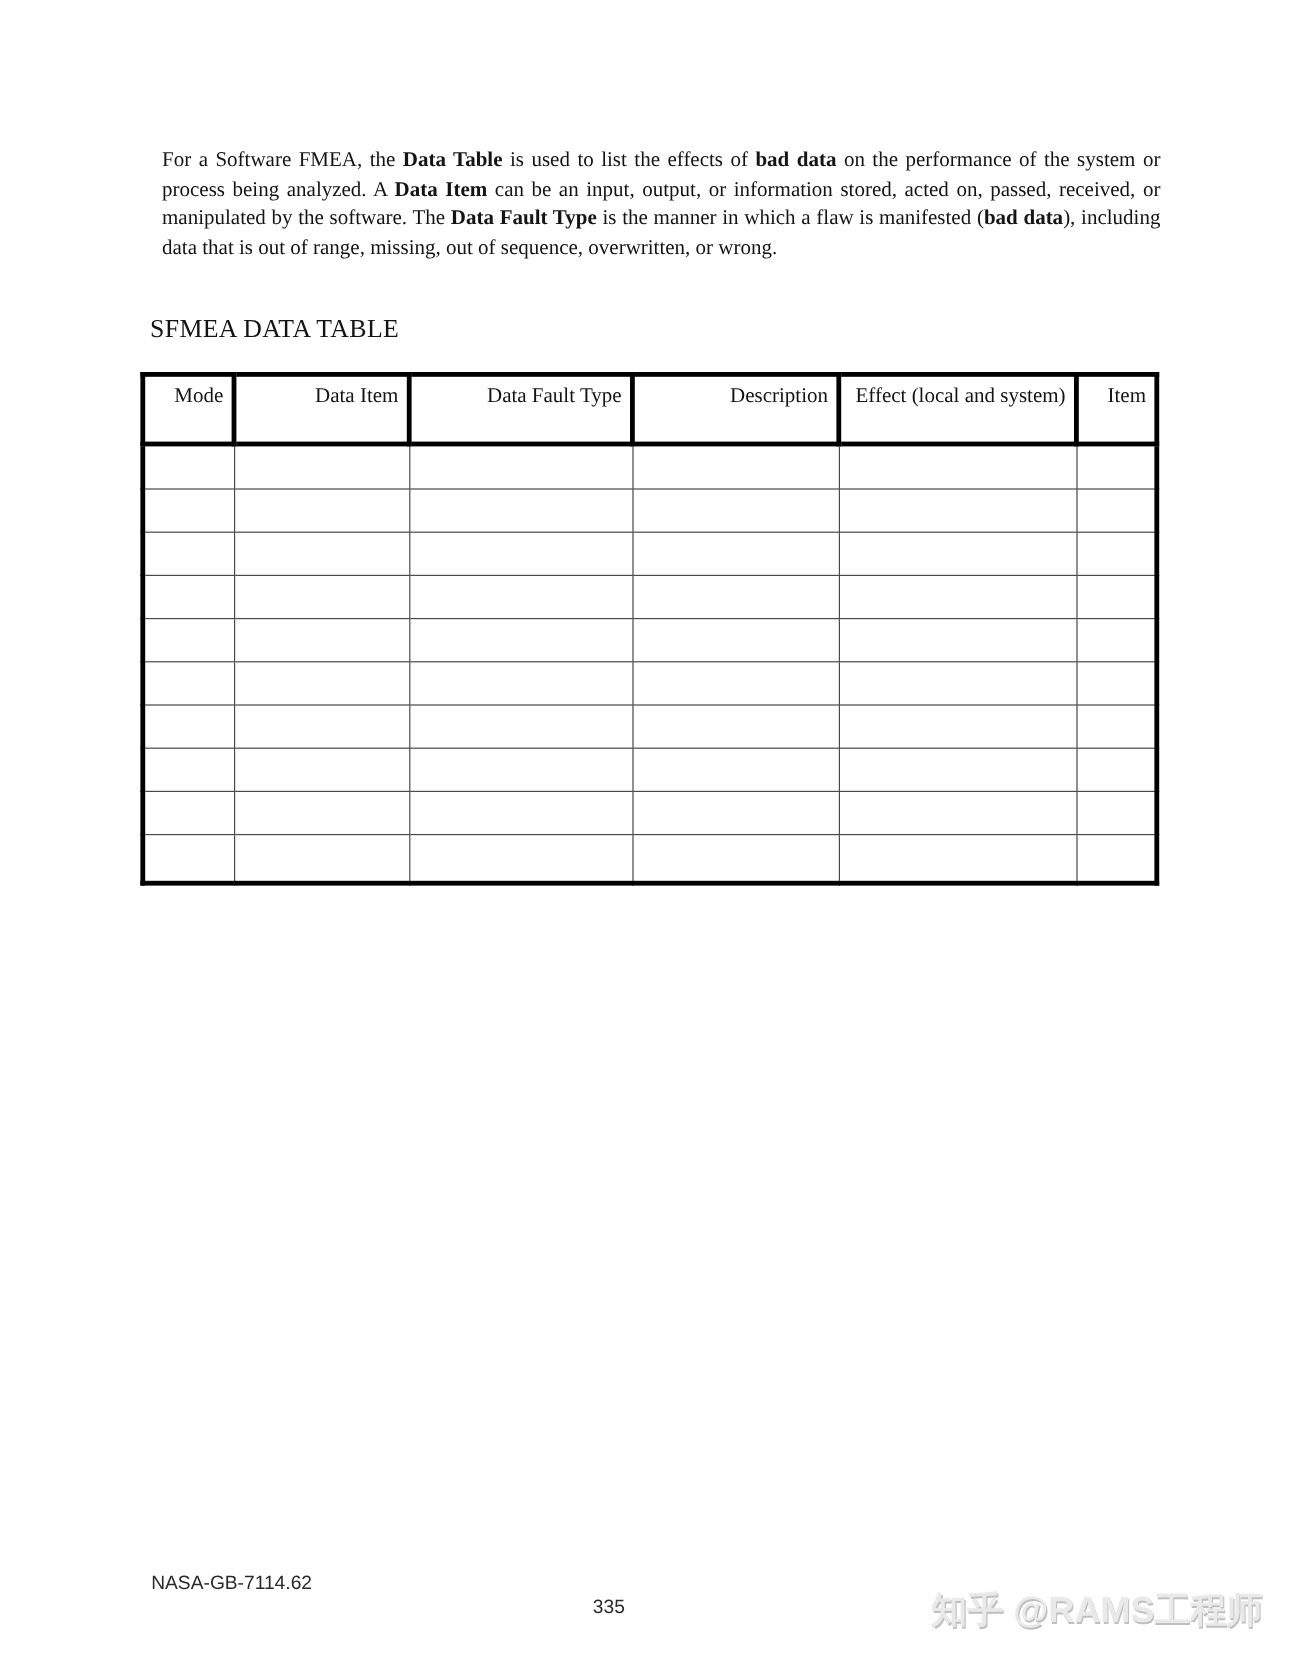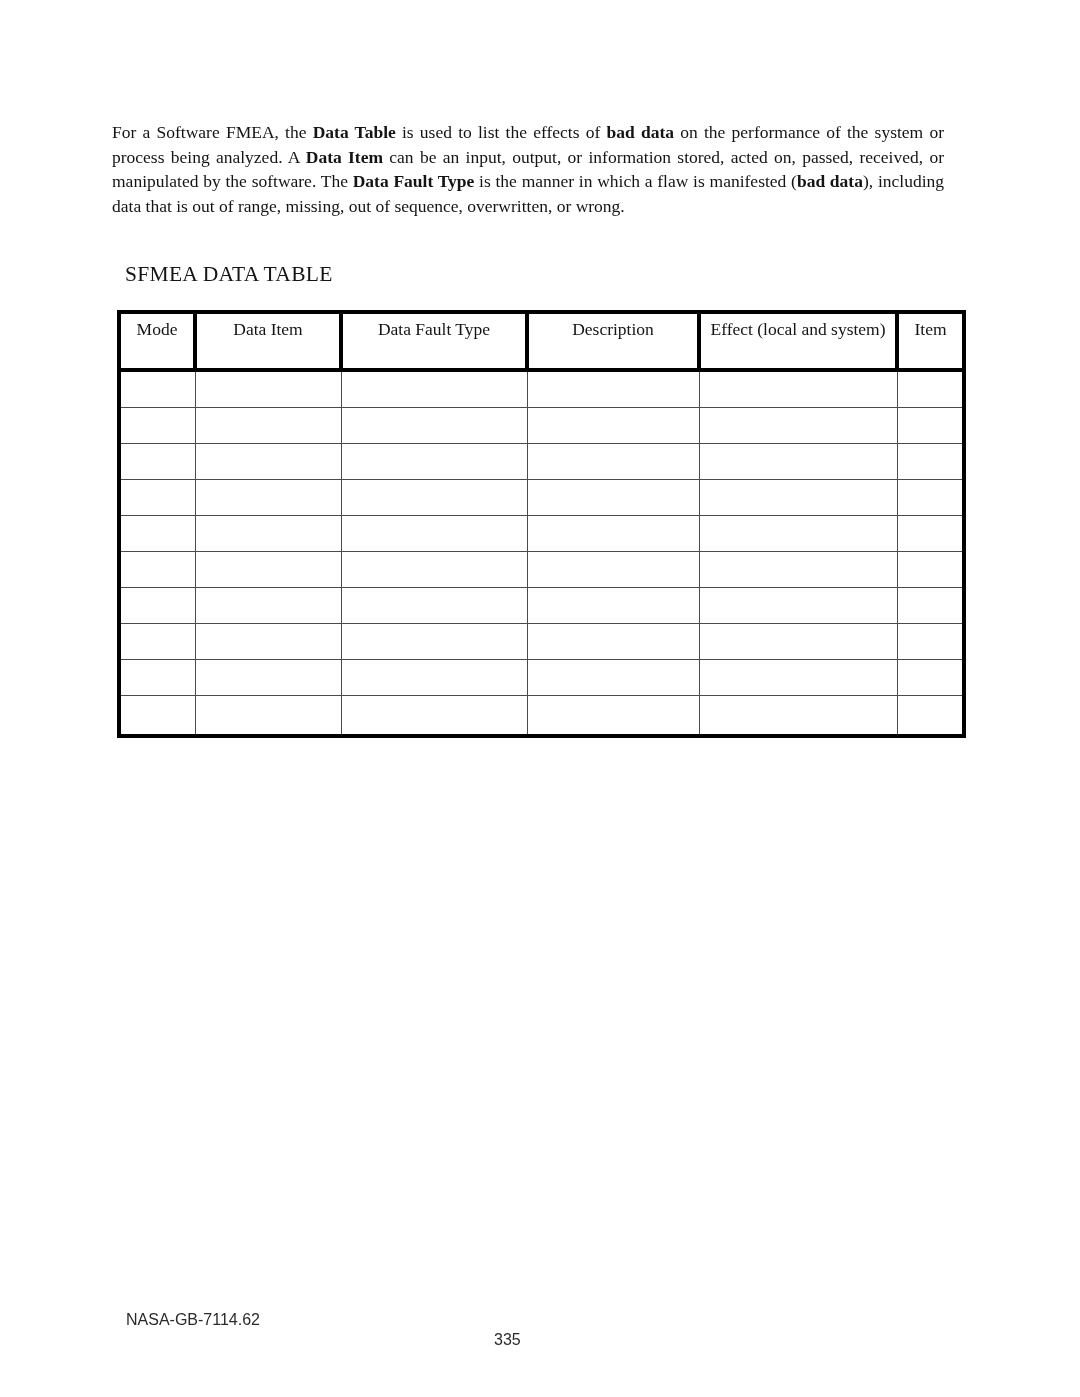--- a/index.html
+++ b/index.html
@@ -7,21 +7,21 @@
     position: relative;
     width: 1080px;
     height: 1397px;
     background: #ffffff;
     font-family: "Liberation Serif", serif;
     color: #141414;
     overflow: hidden;
   }
   .para {
     position: absolute;
-    left: 112px;
+    left: 135px;
     top: 120px;
     width: 832px;
     margin: 0;
     font-size: 17.5px;
     line-height: 24.6px;
     text-align: justify;
   }
   .para b { font-weight: bold; }
   .heading {
     position: absolute;
@@ -44,21 +44,21 @@
   .sfmea-table col.c0 { width: 76px; }
   .sfmea-table col.c1 { width: 146px; }
   .sfmea-table col.c2 { width: 186px; }
   .sfmea-table col.c3 { width: 172px; }
   .sfmea-table col.c4 { width: 198px; }
   .sfmea-table col.c5 { width: 67px; }
   .sfmea-table thead th {
     border: 4px solid #000000;
     font-weight: normal;
     font-size: 17.5px;
-    text-align: center;
+    text-align: right;
     vertical-align: top;
     padding: 4px 7px;
     height: 46px;
     line-height: 23px;
   }
   .sfmea-table tbody td {
     border: 1.5px solid #4a4a4a;
     height: 35px;
     padding: 0;
   }
@@ -198,14 +198,15 @@
           <td></td>
         </tr>
       </tbody>
   </table>
 
   <div class="footer">
     <span class="doc-id">NASA-GB-7114.62</span>
     <span class="page-num">335</span>
   </div>
 
+  <div class="watermark">知乎 @RAMS工程师</div>
 
 </div>
 
 </body></html>

